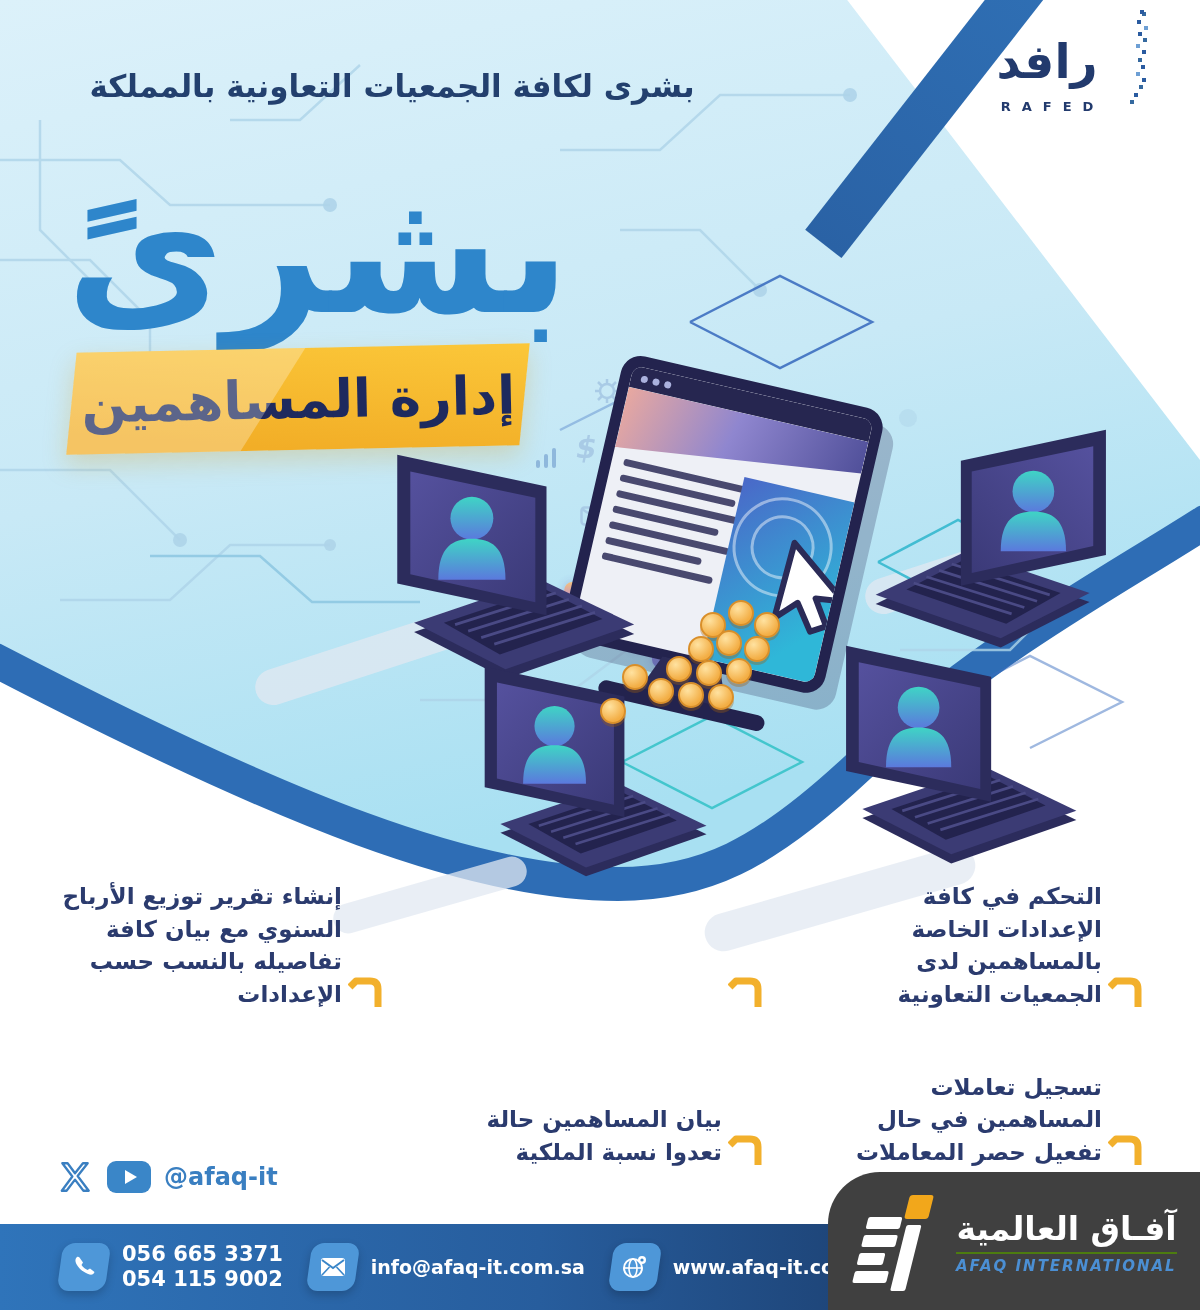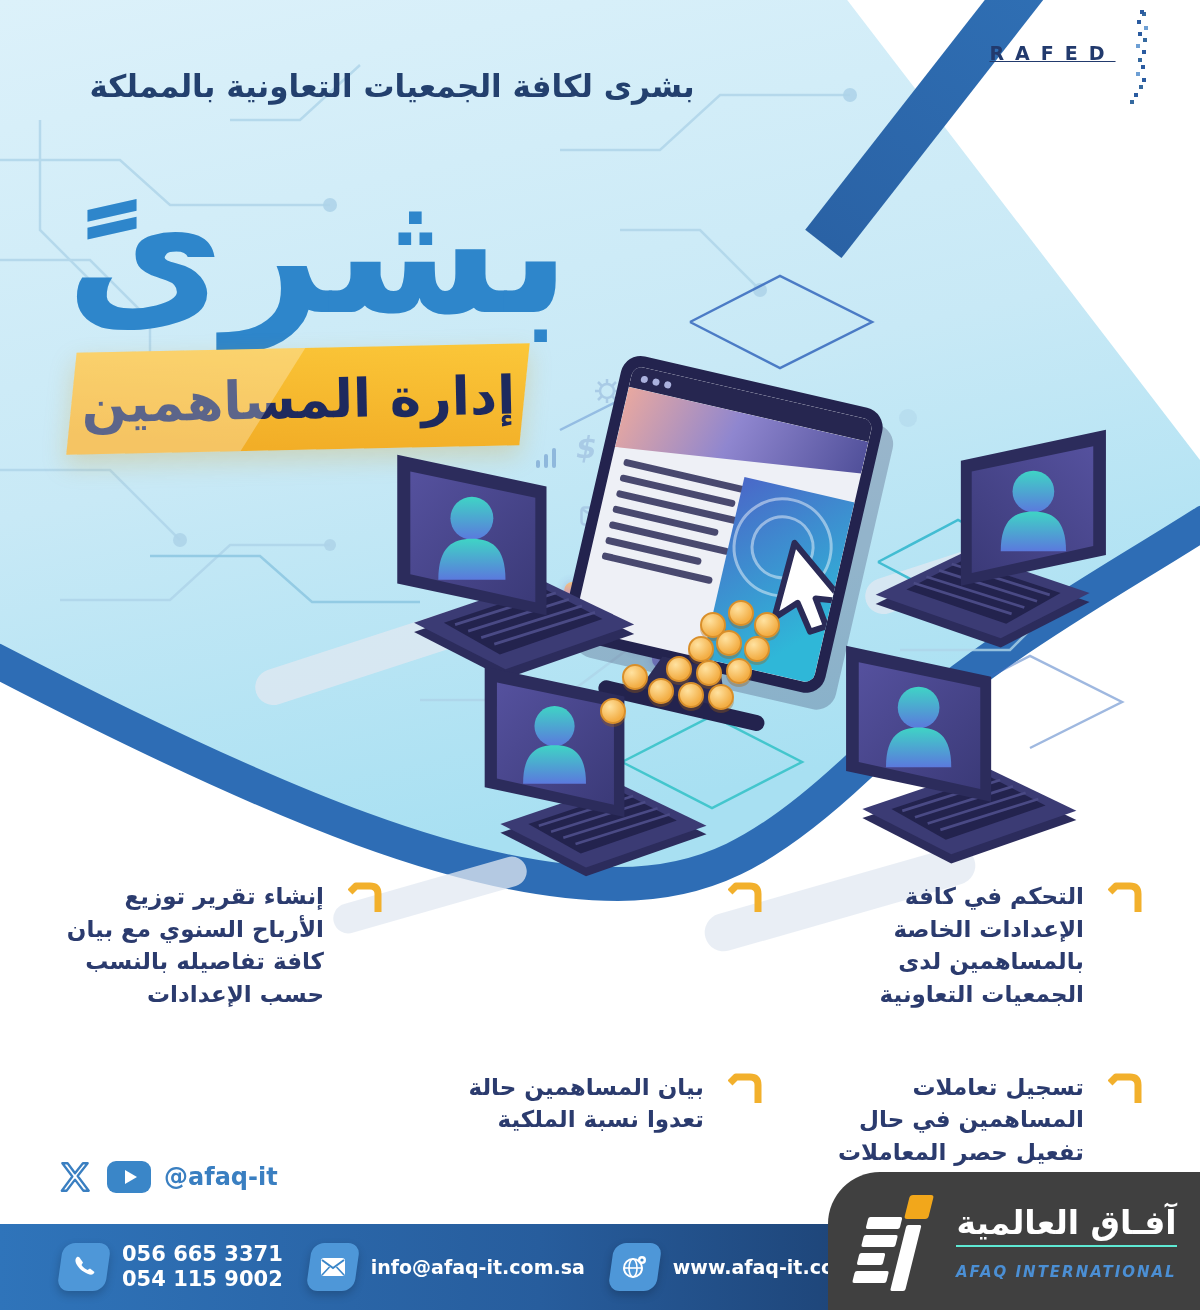--- a/index.html
+++ b/index.html
@@ -13,21 +13,21 @@
 
   
   #corner-wedge{position:absolute;top:0;right:0;width:420px;height:460px;z-index:2;
     background:#fff;clip-path:polygon(16% 0,100% 0,100% 100%);}
   #corner-stripe{position:absolute;z-index:3;width:46px;height:340px;left:905px;top:-60px;
     background:linear-gradient(180deg,#2f6fb4,#2a62a5);transform:rotate(38deg);}
 
   
   #rafed{z-index:4;right:48px;top:38px;width:210px;text-align:center;color:#223a6d;}
   #rafed .ar{font-size:47px;font-weight:800;line-height:1;letter-spacing:2px;}
-  #rafed .en{font-size:19px;font-weight:700;letter-spacing:11px;margin-top:4px;padding-left:11px;text-decoration:underline;}
+  #rafed .en{font-size:13px;font-weight:700;letter-spacing:11px;margin-top:14px;padding-left:11px;}
   #rafed-dust{position:absolute;right:8px;top:-28px;width:4px;height:4px;background:#2a5ba0;
     box-shadow:2px 2px 0 #35699f,-3px 10px 0 #2a5ba0,4px 16px 0 #6d9fd4,-2px 22px 0 #2a5ba0,
     3px 28px 0 #35699f,-4px 34px 0 #6d9fd4,2px 40px 0 #2a5ba0,-2px 48px 0 #35699f,
     1px 55px 0 #2a5ba0,-4px 62px 0 #6d9fd4,2px 68px 0 #2a5ba0,-1px 75px 0 #35699f,
     -6px 83px 0 #2a5ba0,-10px 90px 0 #35699f;}
 
   
   #announce{z-index:4;left:72px;top:68px;width:640px;font-size:31px;font-weight:800;
     color:#23406e;direction:rtl;text-align:center;}
   #coming{z-index:4;left:48px;top:128px;width:540px;font-size:172px;font-weight:800;
@@ -66,21 +66,21 @@
     background:radial-gradient(circle at 35% 30%,#ffe2a0,#f3ae45 70%);
     border:2px solid #d98f2a;box-shadow:0 3px 0 rgba(160,95,15,.35);}
   .gbar{position:absolute;width:17px;border-radius:9px;z-index:3;opacity:.92;
     background:linear-gradient(180deg,#f9bc72 0%,#c08cc9 45%,#7a7fd2 100%);
     box-shadow:0 0 10px rgba(120,110,200,.4);}
   .deco{position:absolute;color:#a9cbe6;z-index:2;font-weight:700;}
 
   
   #features{z-index:6;left:58px;top:880px;width:1084px;display:grid;direction:rtl;
     grid-template-columns:1fr 1fr 1fr;column-gap:56px;row-gap:60px;}
-  .feat{display:flex;direction:rtl;gap:24px;align-items:flex-start;}
+  .feat{display:flex;direction:rtl;gap:6px;align-items:flex-end;}
   .feat .brak{flex:0 0 34px;margin-top:2px;}
   .feat .txt{font-size:23px;font-weight:700;color:#2b3b6e;direction:rtl;text-align:right;line-height:1.42;}
 
   
   #social{z-index:8;left:56px;top:1158px;display:flex;align-items:center;gap:12px;}
   #social .handle{font-size:24px;font-weight:800;color:#3a7fc1;}
   #footer-bar{position:absolute;left:0;top:1224px;width:1200px;height:86px;z-index:7;
     background:linear-gradient(90deg,#2f74ba 0%,#275d9d 45%,#14294e 100%);
     display:flex;align-items:center;gap:26px;padding:0 0 0 60px;}
   .ftile{width:48px;height:48px;border-radius:12px;background:#4e97d8;flex:0 0 auto;
@@ -89,21 +89,21 @@
   .ftile svg{transform:skewX(8deg);}
   .fgroup{display:flex;align-items:center;gap:14px;}
   .fgroup .t{color:#fff;font-weight:800;font-size:21px;line-height:1.2;}
   .fgroup .t.small{font-size:19px;}
   #afaq-box{position:absolute;right:0;top:1172px;width:372px;height:138px;z-index:9;
     background:#404040;border-radius:52px 0 0 0;display:flex;align-items:center;gap:14px;
     padding:12px 18px 8px 22px;}
   #afaq-names{direction:rtl;text-align:right;}
   #afaq-names .ar{color:#fff;font-size:33px;font-weight:800;line-height:1.1;}
   #afaq-names .en{color:#4b8fd4;font-size:15px;font-weight:700;font-style:italic;
-    letter-spacing:2px;margin-top:4px;border-top:2px solid #5eead4;padding-top:16px;}
+    letter-spacing:2px;margin-top:4px;border-top:2px solid #4d7c0f;padding-top:3px;}
 </style>
 </head>
 <body>
 
 <div id="poster">
 
   <svg id="bg-svg" width="1200" height="1310" viewBox="0 0 1200 1310">
     <defs>
       <linearGradient id="sky" x1="0" y1="0" x2="0.3" y2="1">
         <stop offset="0" stop-color="#dcf1fa"></stop>
@@ -144,20 +144,21 @@
         <circle cx="180" cy="540" r="7"></circle>
         <circle cx="330" cy="545" r="6"></circle>
       <circle cx="908" cy="418" r="9" opacity=".5"></circle>
         <circle cx="640" cy="640" r="6"></circle>
     </g>
   </svg>
 
   <div id="corner-wedge"></div>
   <div id="corner-stripe"></div>
   <div class="abs" id="rafed">
+    <div class="ar">رافد</div>
     <div class="en">RAFED</div>
     <div id="rafed-dust"></div>
   </div>
 
   <div class="abs" id="announce">بشرى لكافة الجمعيات التعاونية بالمملكة</div>
   <div class="abs" id="coming">بشرىً</div>
   <div class="abs" id="banner">
     <span class="txt">إدارة المساهمين</span>
   </div>
 

